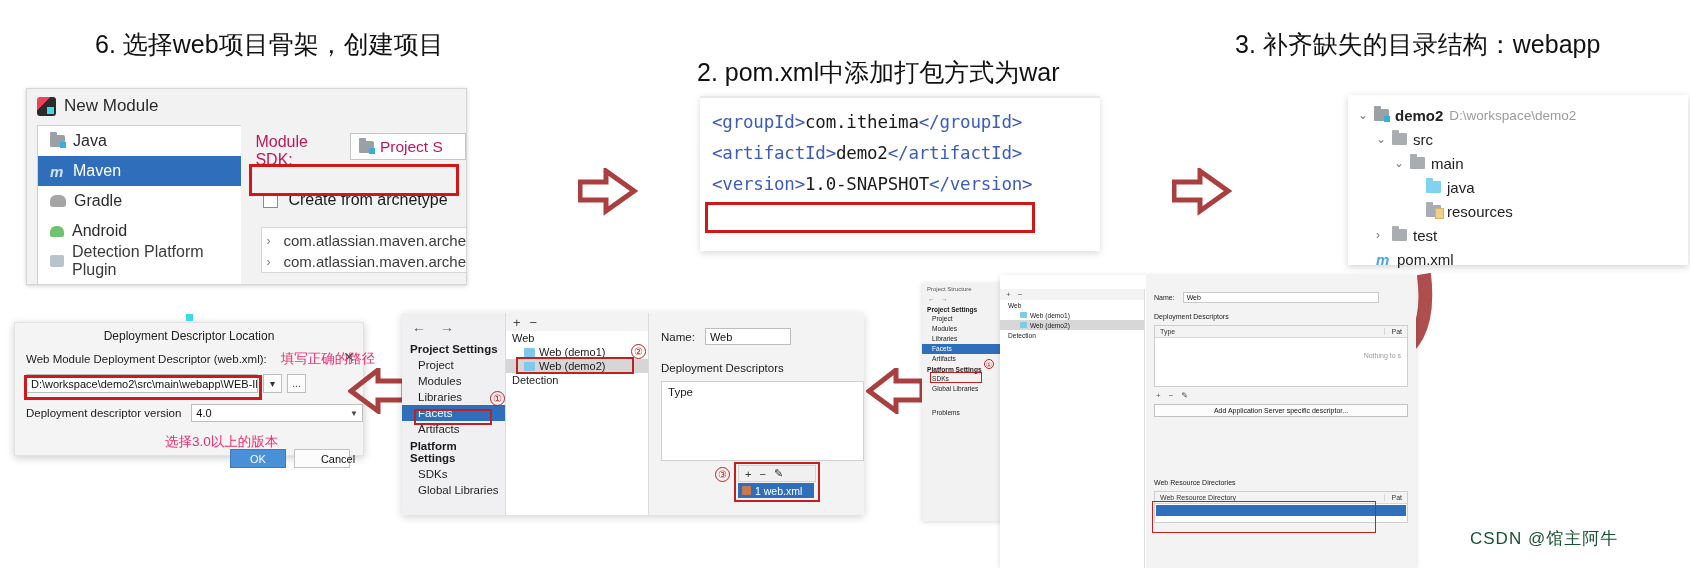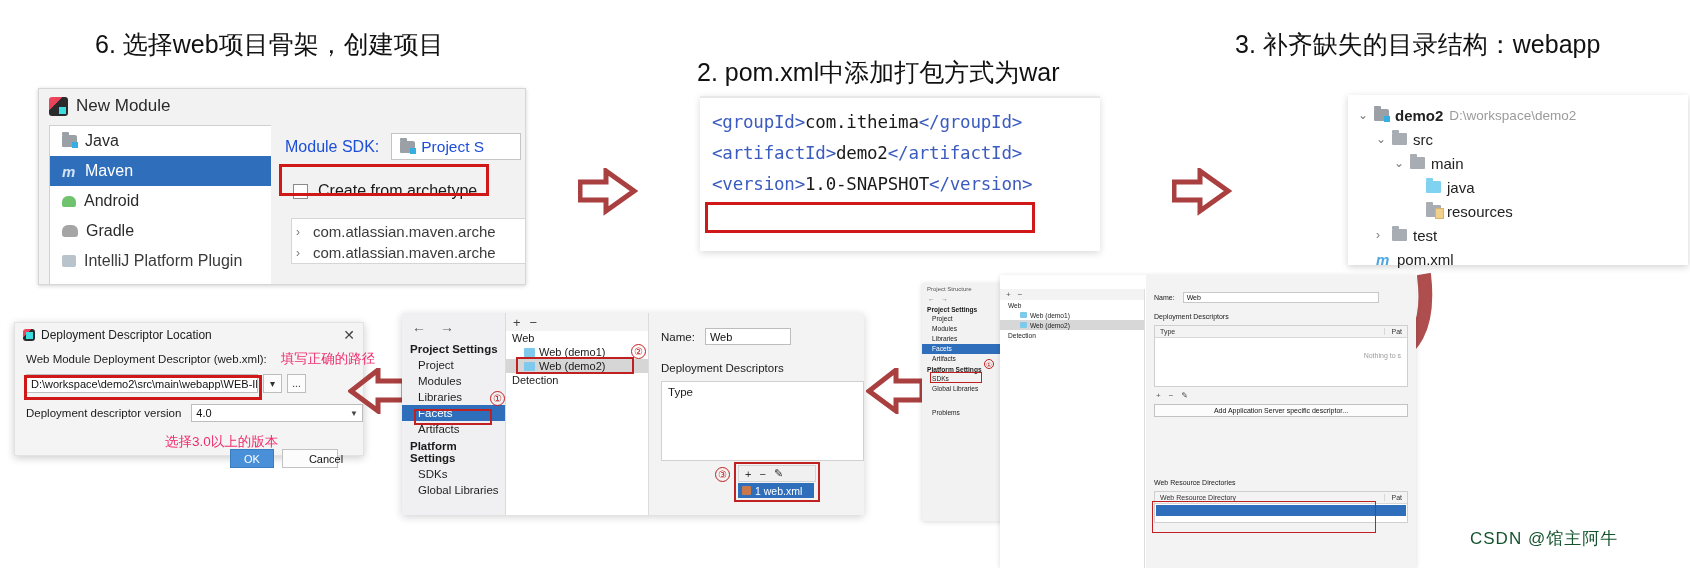--- a/index.html
+++ b/index.html
@@ -30,21 +30,21 @@
   .redbox-thin { border:2px solid #c02020; background:transparent; }
   .redtext { color:#ee1e5a; font-size:13px; white-space:nowrap; }
   .redtext-cn { color:#ef2b6d; font-size:13.5px; white-space:nowrap; }
   .circnum {
     color:#c02020; border:1px solid #c02020; border-radius:50%;
     width:15px; height:15px; font-size:10px; line-height:13px;
     text-align:center; display:inline-block;
   }
 
   
-  #new-module { left:38px; top:88px; width:488px; height:197px; }
+  #new-module { left:26px; top:88px; width:441px; height:197px; }
   #nm-title { height:34px; display:flex; align-items:center; padding-left:10px; gap:8px;
               background:#f2f2f2; }
   #nm-title .t { font-size:17px; color:#2b2b2b; }
   .ij-logo { width:19px; height:19px; border-radius:3px;
              background:linear-gradient(135deg,#f0475b 0%,#e8405a 35%,#2b2b2b 36%,#2b2b2b 100%);
              position:relative; }
   .ij-logo:after{ content:""; position:absolute; right:2px; bottom:2px; width:7px; height:7px;
              background:#3ddce0; }
   #nm-body { display:flex; height:163px; }
   #nm-list { width:222px; background:#fff; border:1px solid #d0d0d0; border-right:none;
@@ -57,21 +57,21 @@
   .folder-ic:before{ content:""; position:absolute; top:-3px; left:0; width:7px; height:3px;
                background:#9aa0a6; border-radius:1px 1px 0 0;}
   .folder-ic.blue:after{ content:""; position:absolute; right:-1px; bottom:-1px;
                width:6px;height:6px;background:#35aee2;}
   .m-ic { color:#4da6e0; font-style:italic; font-weight:bold; font-size:15px; flex:none; width:15px;}
   .m-ic.w { color:#cfe3f5; }
   .ele-ic { width:16px; height:12px; background:#a5a5a5; border-radius:6px 6px 3px 3px; flex:none;}
   .and-ic { width:14px; height:11px; background:#6fc36f; border-radius:6px 6px 2px 2px; flex:none;}
   .plug-ic{ width:14px; height:12px; background:#b9c3cc; border-radius:2px; flex:none;}
   #nm-right { flex:1; padding:10px 0 0 14px; position:relative; }
-  .sdkrow { display:flex; align-items:center; gap:12px; font-size:16px; color:#1d4ed8; }
+  .sdkrow { display:flex; gap:12px; font-size:16px; color:#be185d; }
   .sdkbox { background:#fff; border:1px solid #c5c5c5; height:27px; display:flex;
             align-items:center; gap:6px; padding:0 8px; font-size:15.5px; width:130px;
             overflow:hidden; white-space:nowrap;}
   .chk { width:15px; height:15px; border:1.5px solid #8a8a8a; background:#fff; flex:none; }
   .arch-row { display:flex; align-items:center; gap:10px; font-size:16px; color:#1a1a1a; }
   .tree-row { display:flex; align-items:center; gap:7px; font-size:15px; color:#3b3b3b;
               white-space:nowrap; }
   .chev { color:#7a7a7a; font-size:12px; width:10px; display:inline-block;}
 
   
@@ -90,33 +90,33 @@
   .tr b { font-weight:bold; }
   .folder-g { width:15px; height:12px; background:#a8adb3; border-radius:1px; position:relative; flex:none;}
   .folder-g:before{content:"";position:absolute;top:-3px;left:0;width:7px;height:3px;background:#a8adb3;border-radius:1px 1px 0 0;}
   .folder-c { width:15px; height:12px; background:#7fd3f0; border-radius:1px; position:relative; flex:none;}
   .folder-c:before{content:"";position:absolute;top:-3px;left:0;width:7px;height:3px;background:#7fd3f0;border-radius:1px 1px 0 0;}
   .folder-res:after{content:"";position:absolute;right:-3px;bottom:-2px;width:7px;height:9px;background:#f0d08a;border:1px solid #d8b468;}
 
   
   #ddl { left:14px; top:322px; width:350px; height:134px; background:#f4f4f4;
          box-shadow:0 2px 8px rgba(0,0,0,.2); border:1px solid #e2e2e2;}
-  #ddl .hd { height:23px; display:flex; align-items:center; gap:6px; padding:0 8px; font-size:12px; color:#222;}
+  #ddl .hd { height:23px; display:flex; align-items:center; gap:6px; padding:0 8px; font-size:12px; color:#222;flex-direction:column;}
   .xbtn { margin-left:auto; font-size:14px; color:#444; cursor:pointer; }
   .lbl { font-size:11.5px; color:#1b1b1b; white-space:nowrap; }
   .txtfield { background:#fff; border:1px solid #bdbdbd; height:19px; display:flex;
               align-items:center; padding:0 4px; font-size:11px; color:#111; white-space:nowrap;
               overflow:hidden;}
   .smallbtn { background:#fcfcfc; border:1px solid #bdbdbd; height:19px; width:19px;
               display:flex; align-items:center; justify-content:center; font-size:10px; color:#333;}
   .combo { background:#fff; border:1px solid #bdbdbd; height:18px; display:flex; align-items:center;
            padding:0 4px; font-size:11px; color:#111; }
   .combo .car { margin-left:auto; font-size:8px; color:#444; }
   .btn-pri { background:#4a90d9; color:#fff; border:1px solid #3a7cc0; font-size:11px;
-             height:19px; width:44px; display:flex; align-items:center; justify-content:center;}
+             height:19px; width:56px; display:flex; align-items:center; justify-content:center;}
   .btn-sec { background:#fcfcfc; color:#111; border:1px solid #c2c2c2; font-size:11px;
              height:19px; width:56px; display:flex; align-items:center; justify-content:center;padding-left:32px;}
 
   
   #ps-big { left:402px; top:313px; width:462px; height:202px; background:#f3f3f3;
             box-shadow:0 2px 8px rgba(0,0,0,.18);}
   #ps-nav { position:absolute; left:0; top:0; width:104px; height:100%;
             background:#f0f0f2; border-right:1px solid #dcdcdc;}
   .navhdr { font-size:11.5px; font-weight:bold; color:#1a1a1a; padding:3px 0 2px 8px;}
   .navitem { font-size:11.5px; color:#1e1e1e; padding:2px 0 2px 16px; height:16px; }
@@ -173,30 +173,30 @@
     <div id="nm-list">
       <div class="nm-item">
         <span class="folder-ic blue"></span>
         <span>Java</span>
       </div>
       <div class="nm-item sel">
         <span class="m-ic w">m</span>
         <span>Maven</span>
       </div>
       <div class="nm-item">
+        <span class="ele-ic"></span>
+        <span>Gradle</span>
+      </div>
+      <div class="nm-item">
         <span class="and-ic"></span>
         <span>Android</span>
       </div>
-      <div class="nm-item">
-        <span class="ele-ic"></span>
-        <span>Gradle</span>
-      </div>
       <div class="nm-item" style="color:#3a3a3a">
         <span class="plug-ic"></span>
-        <span>IntelliJ Platform Plugin</span>
+        <span>Detection Platform Plugin</span>
       </div>
     </div>
     <div id="nm-right">
       <div class="sdkrow">
         <span>Module SDK:</span>
         <span class="sdkbox">
           <span class="folder-ic blue"></span>
           <span>Project S</span>
         </span>
       </div>

